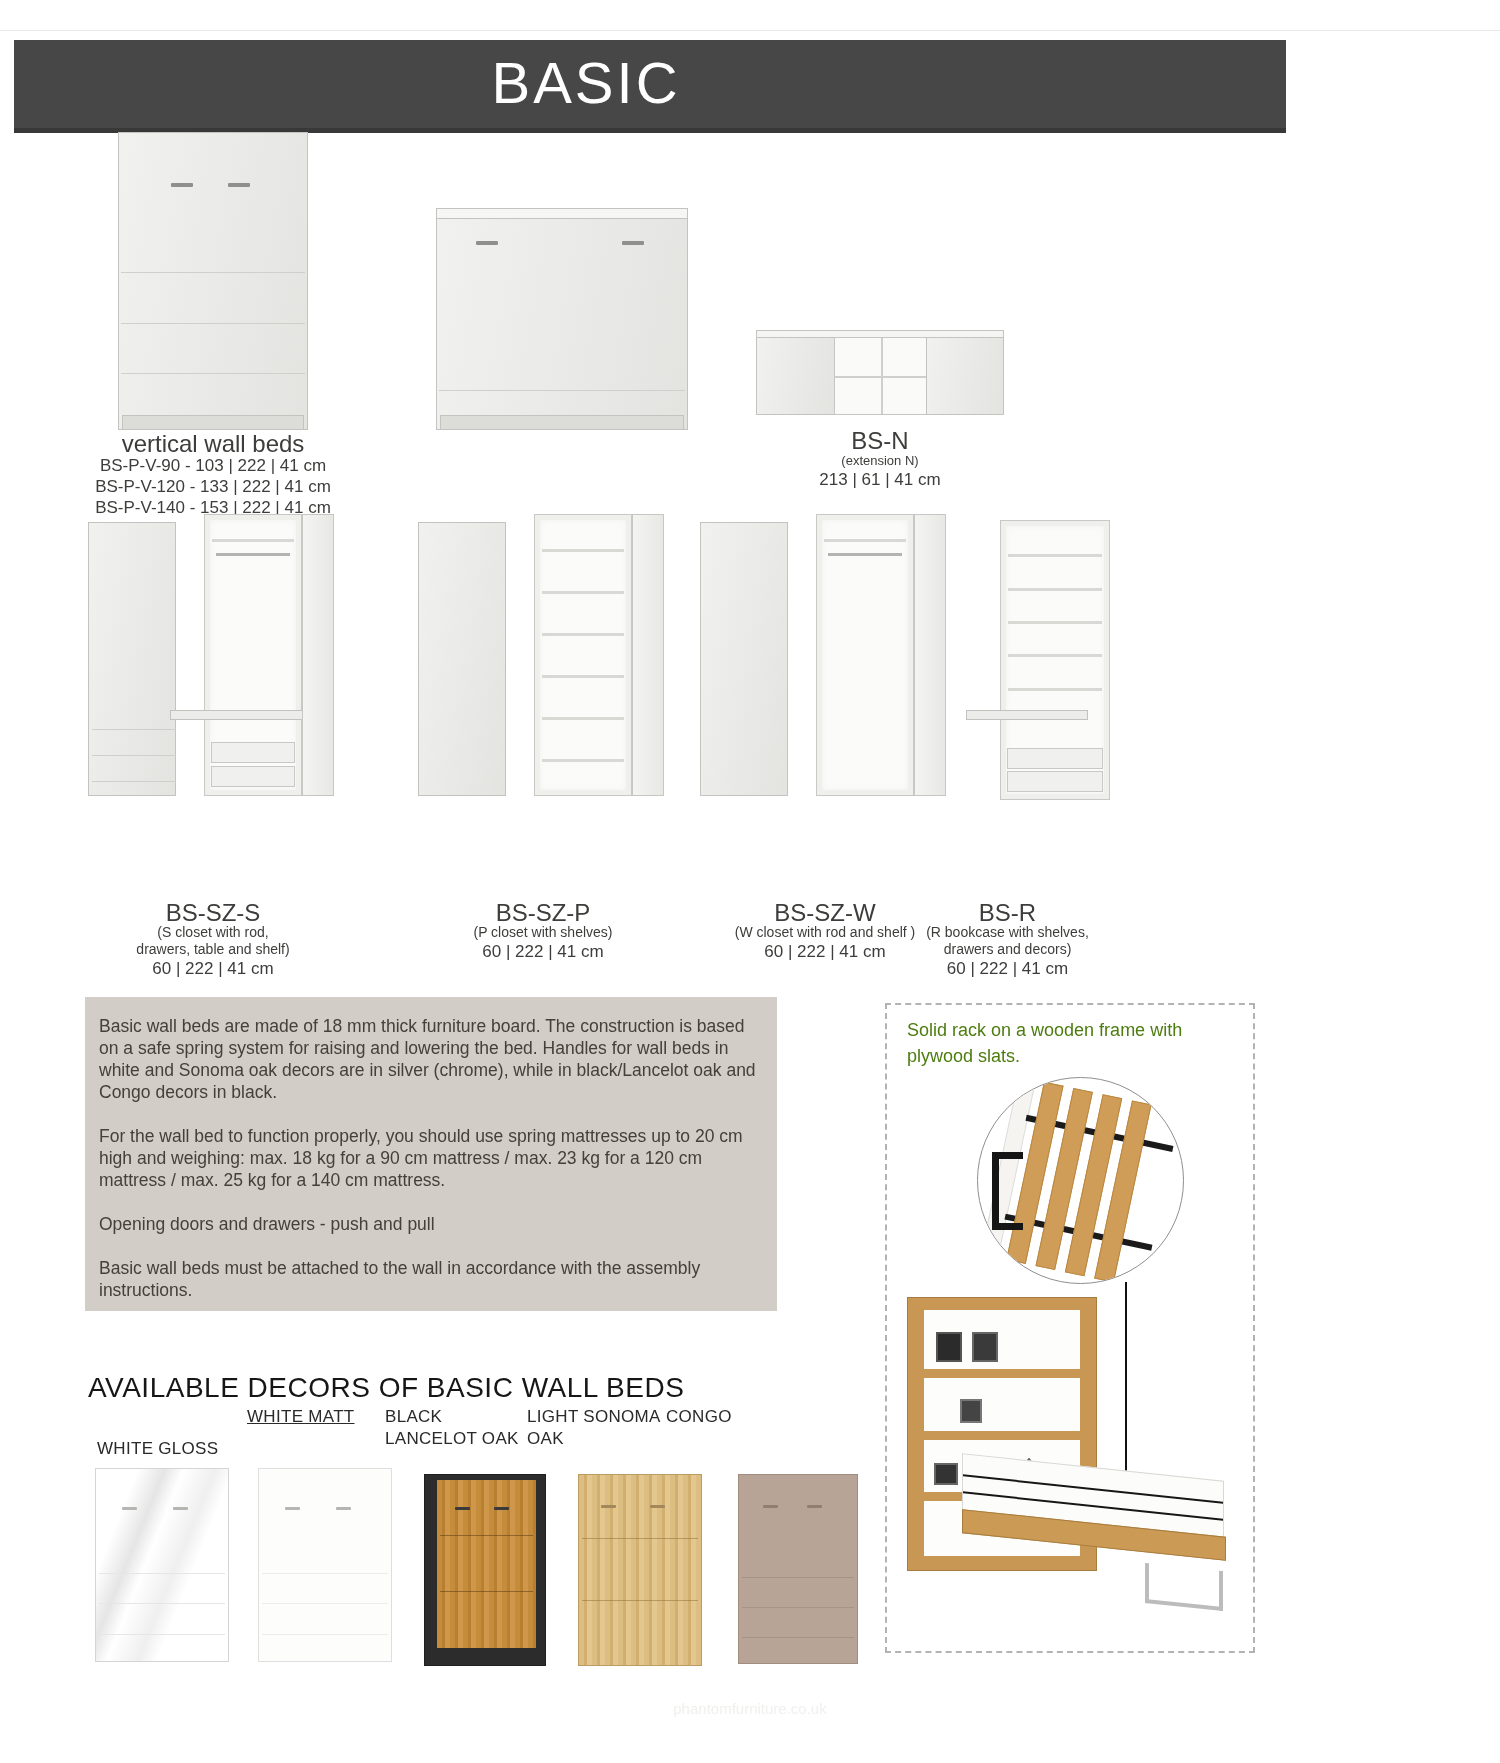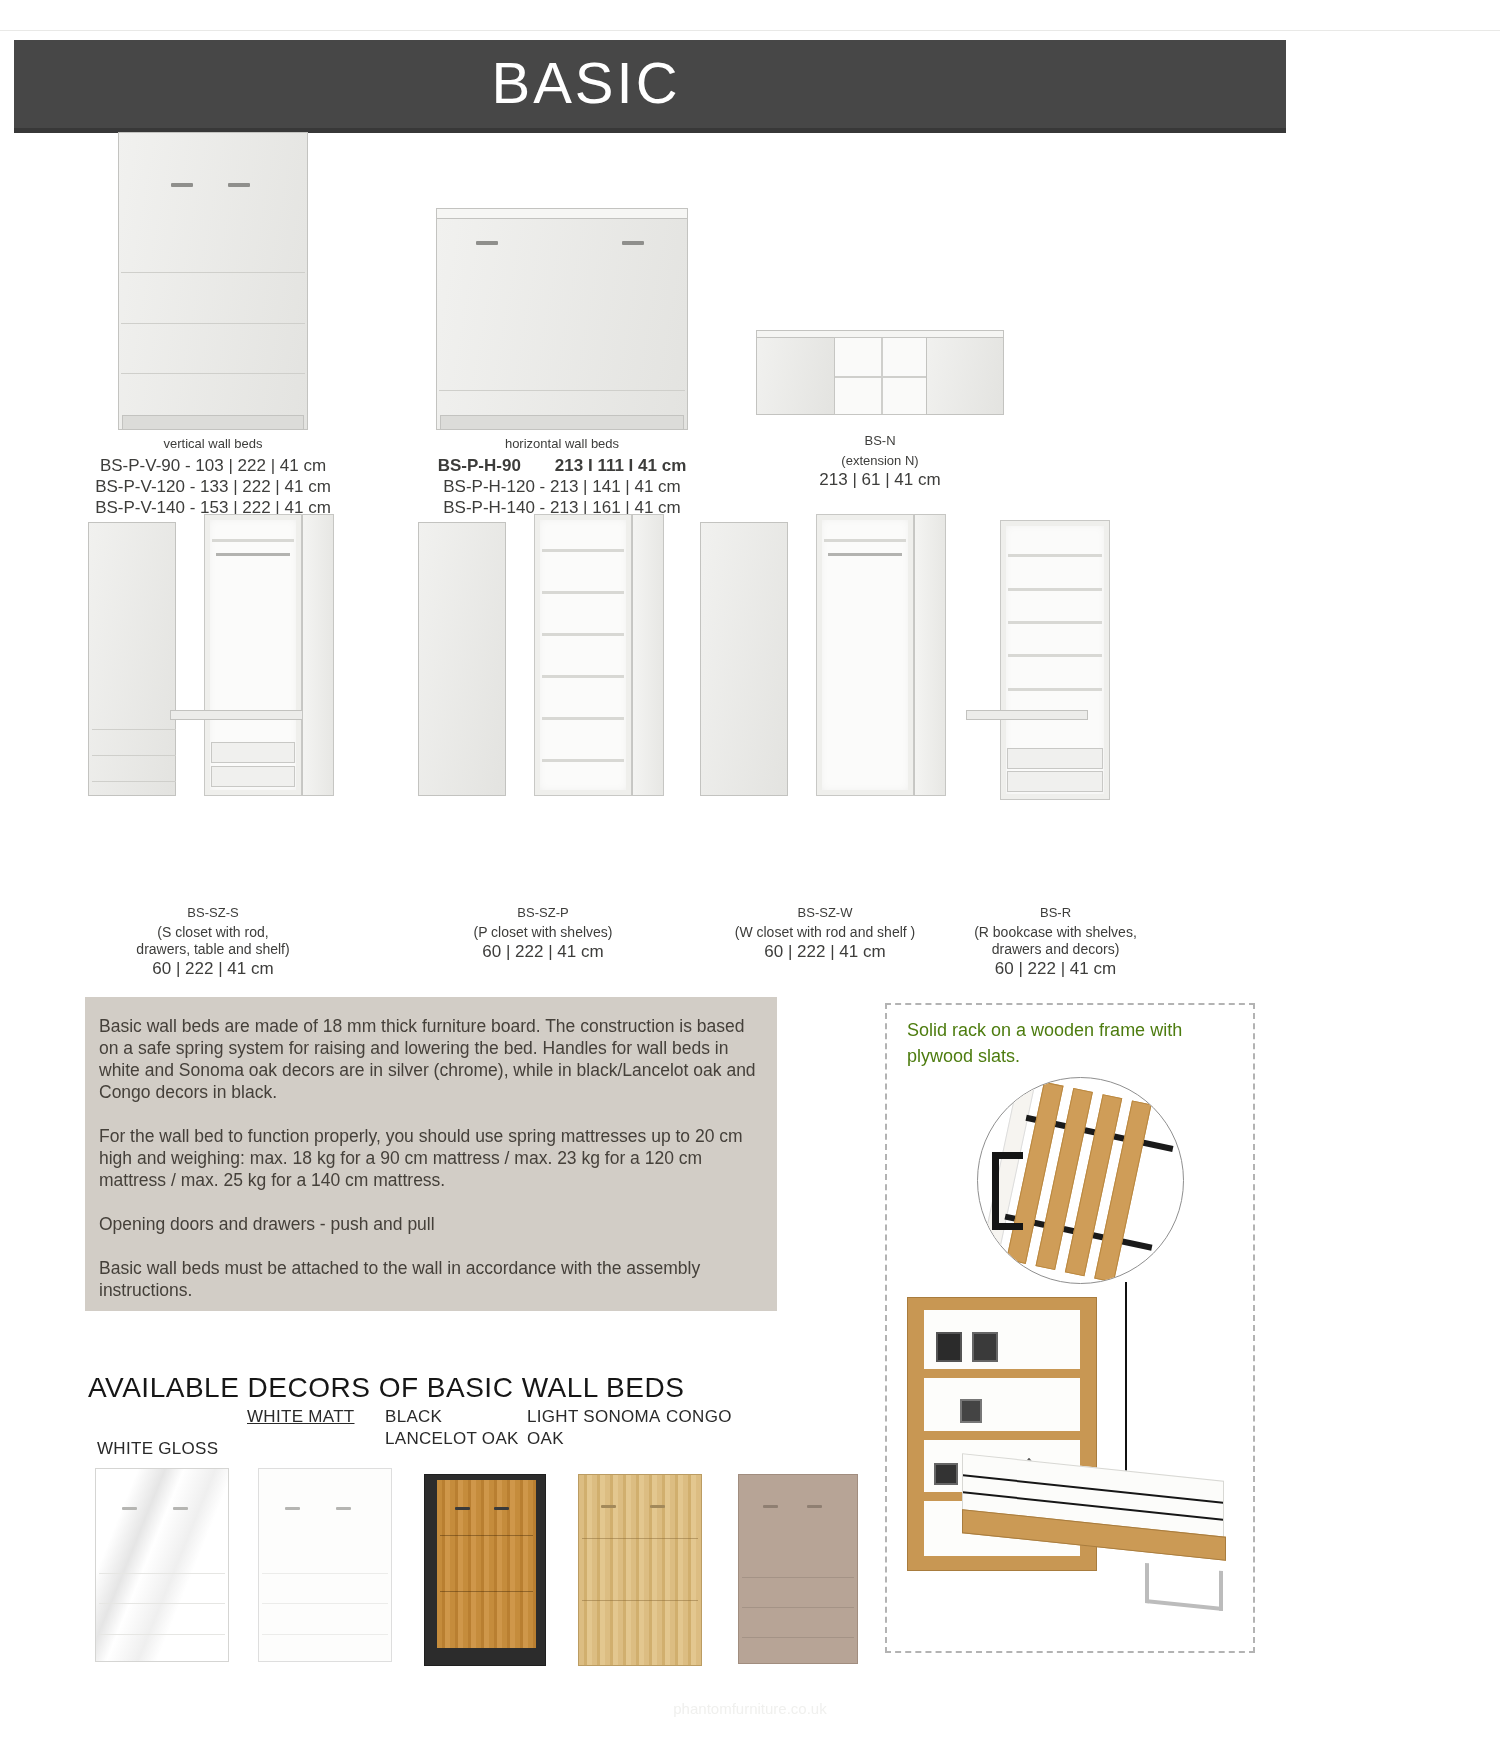--- a/index.html
+++ b/index.html
@@ -17,21 +17,21 @@
   .handle.sm{width:15px;height:3px;}
   .plinth{position:absolute;left:4px;right:4px;bottom:0;height:13px;background:#dcdcd9;border:1px solid #c3c3c0;}
   .interior{position:absolute;background:#fbfbfa;border:1px solid #c8c8c5;box-shadow:inset 0 0 0 5px #efefec, inset 0 0 12px rgba(0,0,0,.10);}
   .shelf{position:absolute;left:7px;right:7px;height:3px;background:#d8d8d4;}
   .rod{position:absolute;left:11px;right:11px;height:3px;background:#b3b3b0;}
   .door{position:absolute;background:linear-gradient(90deg,#f4f4f2,#e7e7e4);border:1px solid #c6c6c3;}
   .slab{position:absolute;height:8px;background:#ececе9;background:#ececea;border:1px solid #c2c2bf;}
   .drawer{position:absolute;left:6px;right:6px;height:19px;background:#f0f0ee;border:1px solid #c8c8c5;}
   
   .cap{position:absolute;text-align:center;color:#3d3d3b;}
-  .cap .t{font-size:13px;line-height:22px;}
+  .cap .t{font-size:24px;line-height:22px;}
   .spec{font-size:17px;line-height:21px;}
   .spec.b{font-weight:bold;}
   .sub{font-size:13px;line-height:17px;}
   .desc{font-size:14px;line-height:17px;}
   
   .info{position:absolute;left:85px;top:997px;width:664px;height:278px;background:#d2cdc6;
         padding:18px 14px;font-size:17.5px;line-height:22px;color:#45403a;}
   .info p{margin:0 0 22px 0;}
   .info p:last-child{margin-bottom:0;}
   
@@ -84,28 +84,20 @@
     <div class="face" style="left:170px;right:0;top:7px;bottom:3px;"></div>
   </div>
 
   <div class="cap" style="left:88px;top:433px;width:250px;">
     <div class="t">vertical wall beds</div>
     <div class="spec">BS-P-V-90 - 103 | 222 | 41 cm</div>
     <div class="spec">BS-P-V-120 - 133 | 222 | 41 cm</div>
     <div class="spec">BS-P-V-140 - 153 | 222 | 41 cm</div>
   </div>
 
-  <div class="cap" style="left:428px;top:433px;width:268px;">
-    <div class="t">horizontal wall beds</div>
-    <div class="spec b">
-      <span>BS-P-H-90</span><span style="display:inline-block;width:34px;"></span><span>213 I 111 I 41 cm</span>
-    </div>
-    <div class="spec">BS-P-H-120 - 213 | 141 | 41 cm</div>
-    <div class="spec">BS-P-H-140 - 213 | 161 | 41 cm</div>
-  </div>
 
   <div class="cap" style="left:755px;top:430px;width:250px;">
     <div class="t">BS-N</div>
     <div class="sub">(extension N)</div>
     <div class="spec">213 | 61 | 41 cm</div>
   </div>
 
   <div class="ab" style="left:88px;top:514px;width:250px;height:290px;">
     <div class="face" style="left:0;top:8px;width:86px;height:272px;"></div>
     <div class="seam" style="left:4px;right:162px;top:74%;"></div>
@@ -168,21 +160,21 @@
     <div class="desc">(P closet with shelves)</div>
     <div class="spec">60 | 222 | 41 cm</div>
   </div>
 
   <div class="cap" style="left:700px;top:902px;width:250px;">
     <div class="t">BS-SZ-W</div>
     <div class="desc">(W closet with rod and shelf )</div>
     <div class="spec">60 | 222 | 41 cm</div>
   </div>
 
-  <div class="cap" style="left:968px;top:902px;width:175px;">
+  <div class="cap" style="left:920px;top:902px;width:175px;">
     <div class="t">BS-R</div>
     <div class="desc">(R bookcase with shelves,</div>
     <div class="desc">drawers and decors)</div>
     <div class="spec">60 | 222 | 41 cm</div>
   </div>
 
   <div class="info">
     <p>Basic wall beds are made of 18 mm thick furniture board. The construction is based on a safe spring system for raising and lowering the bed. Handles for wall beds in white and Sonoma oak decors are in silver (chrome), while in black/Lancelot oak and Congo decors in black.</p>
     <p>For the wall bed to function properly, you should use spring mattresses up to 20 cm high and weighing: max. 18 kg for a 90 cm mattress / max. 23 kg for a 120 cm mattress / max. 25 kg for a 140 cm mattress.</p>
     <p>Opening doors and drawers - push and pull</p>

